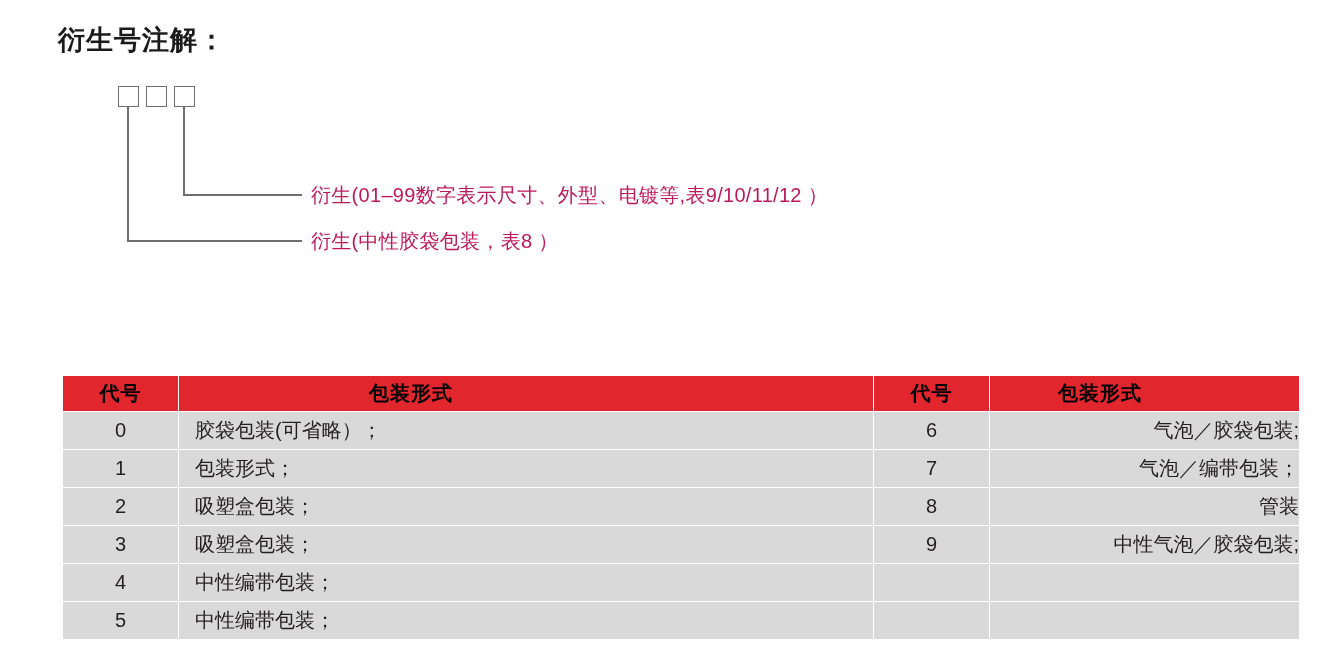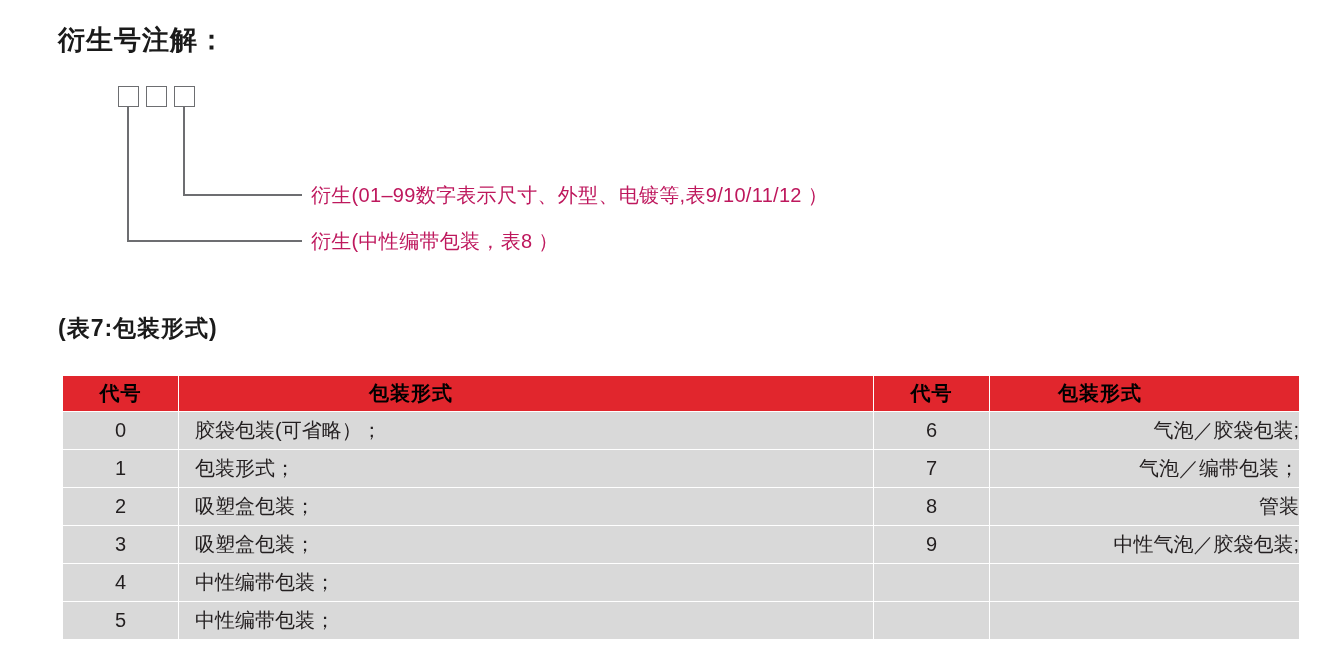--- a/index.html
+++ b/index.html
@@ -142,24 +142,23 @@
     <div class="box" id="box-1"></div>
     <div class="box" id="box-2"></div>
     <div class="box" id="box-3"></div>
 
     <div class="vline" id="v-b"></div>
     <div class="hline" id="h-b"></div>
     <div class="vline" id="v-a"></div>
     <div class="hline" id="h-a"></div>
 
     <div class="leader-label" id="label-upper">衍生(01–99数字表示尺寸、外型、电镀等,表9/10/11/12 ）</div>
-    <div class="leader-label" id="label-lower">衍生(中性编带包装，表8 ）</div>
+    <div class="leader-label" id="label-lower">衍生(中性胶袋包装，表8 ）</div>
   </div>
 
-  <div class="section-title" id="table-title">(表7:包装形式)</div>
 
   <table class="pack-table">
     <thead>
       <tr>
         <th class="col-code">代号</th>
         <th class="col-desc">包装形式</th>
         <th class="col-code">代号</th>
         <th class="col-desc-2">包装形式</th>
       </tr>
     </thead>

